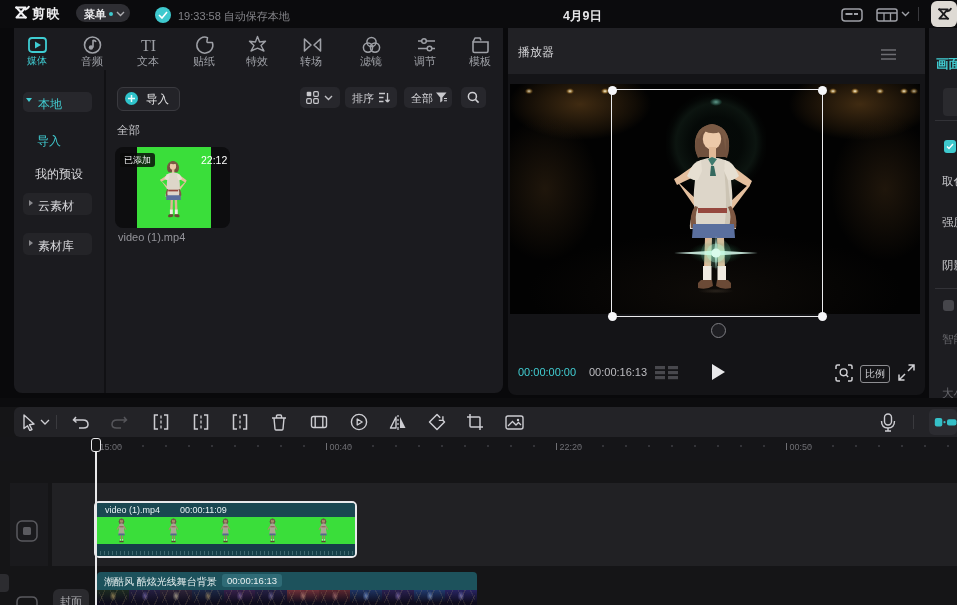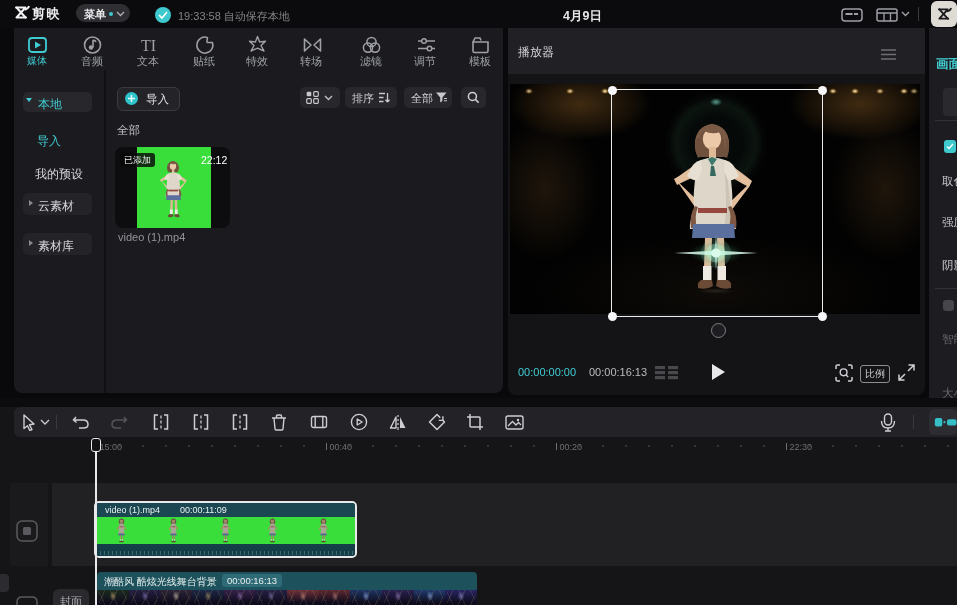--- a/index.html
+++ b/index.html
@@ -394,32 +394,32 @@
         <div class="abs" style="left:348.5px;top:8px;width:2px;height:2px;border-radius:50%;background:#3e3e43;"></div>
         <div class="abs" style="left:371.5px;top:8px;width:2px;height:2px;border-radius:50%;background:#3e3e43;"></div>
         <div class="abs" style="left:394.5px;top:8px;width:2px;height:2px;border-radius:50%;background:#3e3e43;"></div>
         <div class="abs" style="left:417.5px;top:8px;width:2px;height:2px;border-radius:50%;background:#3e3e43;"></div>
         <div class="abs" style="left:440.5px;top:8px;width:2px;height:2px;border-radius:50%;background:#3e3e43;"></div>
         <div class="abs" style="left:463.5px;top:8px;width:2px;height:2px;border-radius:50%;background:#3e3e43;"></div>
         <div class="abs" style="left:486.5px;top:8px;width:2px;height:2px;border-radius:50%;background:#3e3e43;"></div>
         <div class="abs" style="left:509.5px;top:8px;width:2px;height:2px;border-radius:50%;background:#3e3e43;"></div>
         <div class="abs" style="left:532.5px;top:8px;width:2px;height:2px;border-radius:50%;background:#3e3e43;"></div>
         <div class="abs" style="left:555.5px;top:6px;width:1px;height:7px;background:#6f6f74;"></div>
-        <div class="abs" style="left:559.5px;top:5px;font-size:9px;color:#6f6f74;">00:20</div>
+        <div class="abs" style="left:559.5px;top:5px;font-size:9px;color:#6f6f74;">22:20</div>
         <div class="abs" style="left:578.5px;top:8px;width:2px;height:2px;border-radius:50%;background:#3e3e43;"></div>
         <div class="abs" style="left:601.5px;top:8px;width:2px;height:2px;border-radius:50%;background:#3e3e43;"></div>
         <div class="abs" style="left:624.5px;top:8px;width:2px;height:2px;border-radius:50%;background:#3e3e43;"></div>
         <div class="abs" style="left:647.5px;top:8px;width:2px;height:2px;border-radius:50%;background:#3e3e43;"></div>
         <div class="abs" style="left:670.5px;top:8px;width:2px;height:2px;border-radius:50%;background:#3e3e43;"></div>
         <div class="abs" style="left:693.5px;top:8px;width:2px;height:2px;border-radius:50%;background:#3e3e43;"></div>
         <div class="abs" style="left:716.5px;top:8px;width:2px;height:2px;border-radius:50%;background:#3e3e43;"></div>
         <div class="abs" style="left:739.5px;top:8px;width:2px;height:2px;border-radius:50%;background:#3e3e43;"></div>
         <div class="abs" style="left:762.5px;top:8px;width:2px;height:2px;border-radius:50%;background:#3e3e43;"></div>
         <div class="abs" style="left:785.5px;top:6px;width:1px;height:7px;background:#6f6f74;"></div>
-        <div class="abs" style="left:789.5px;top:5px;font-size:9px;color:#6f6f74;">22:30</div>
+        <div class="abs" style="left:789.5px;top:5px;font-size:9px;color:#6f6f74;">00:50</div>
         <div class="abs" style="left:808.5px;top:8px;width:2px;height:2px;border-radius:50%;background:#3e3e43;"></div>
         <div class="abs" style="left:831.5px;top:8px;width:2px;height:2px;border-radius:50%;background:#3e3e43;"></div>
         <div class="abs" style="left:854.5px;top:8px;width:2px;height:2px;border-radius:50%;background:#3e3e43;"></div>
         <div class="abs" style="left:877.5px;top:8px;width:2px;height:2px;border-radius:50%;background:#3e3e43;"></div>
         <div class="abs" style="left:900.5px;top:8px;width:2px;height:2px;border-radius:50%;background:#3e3e43;"></div>
         <div class="abs" style="left:923.5px;top:8px;width:2px;height:2px;border-radius:50%;background:#3e3e43;"></div>
         <div class="abs" style="left:946.5px;top:8px;width:2px;height:2px;border-radius:50%;background:#3e3e43;"></div>
       </div>
 
   <div class="abs" style="left:52px;top:85px;width:905px;height:83px;background:#212124;"></div>

